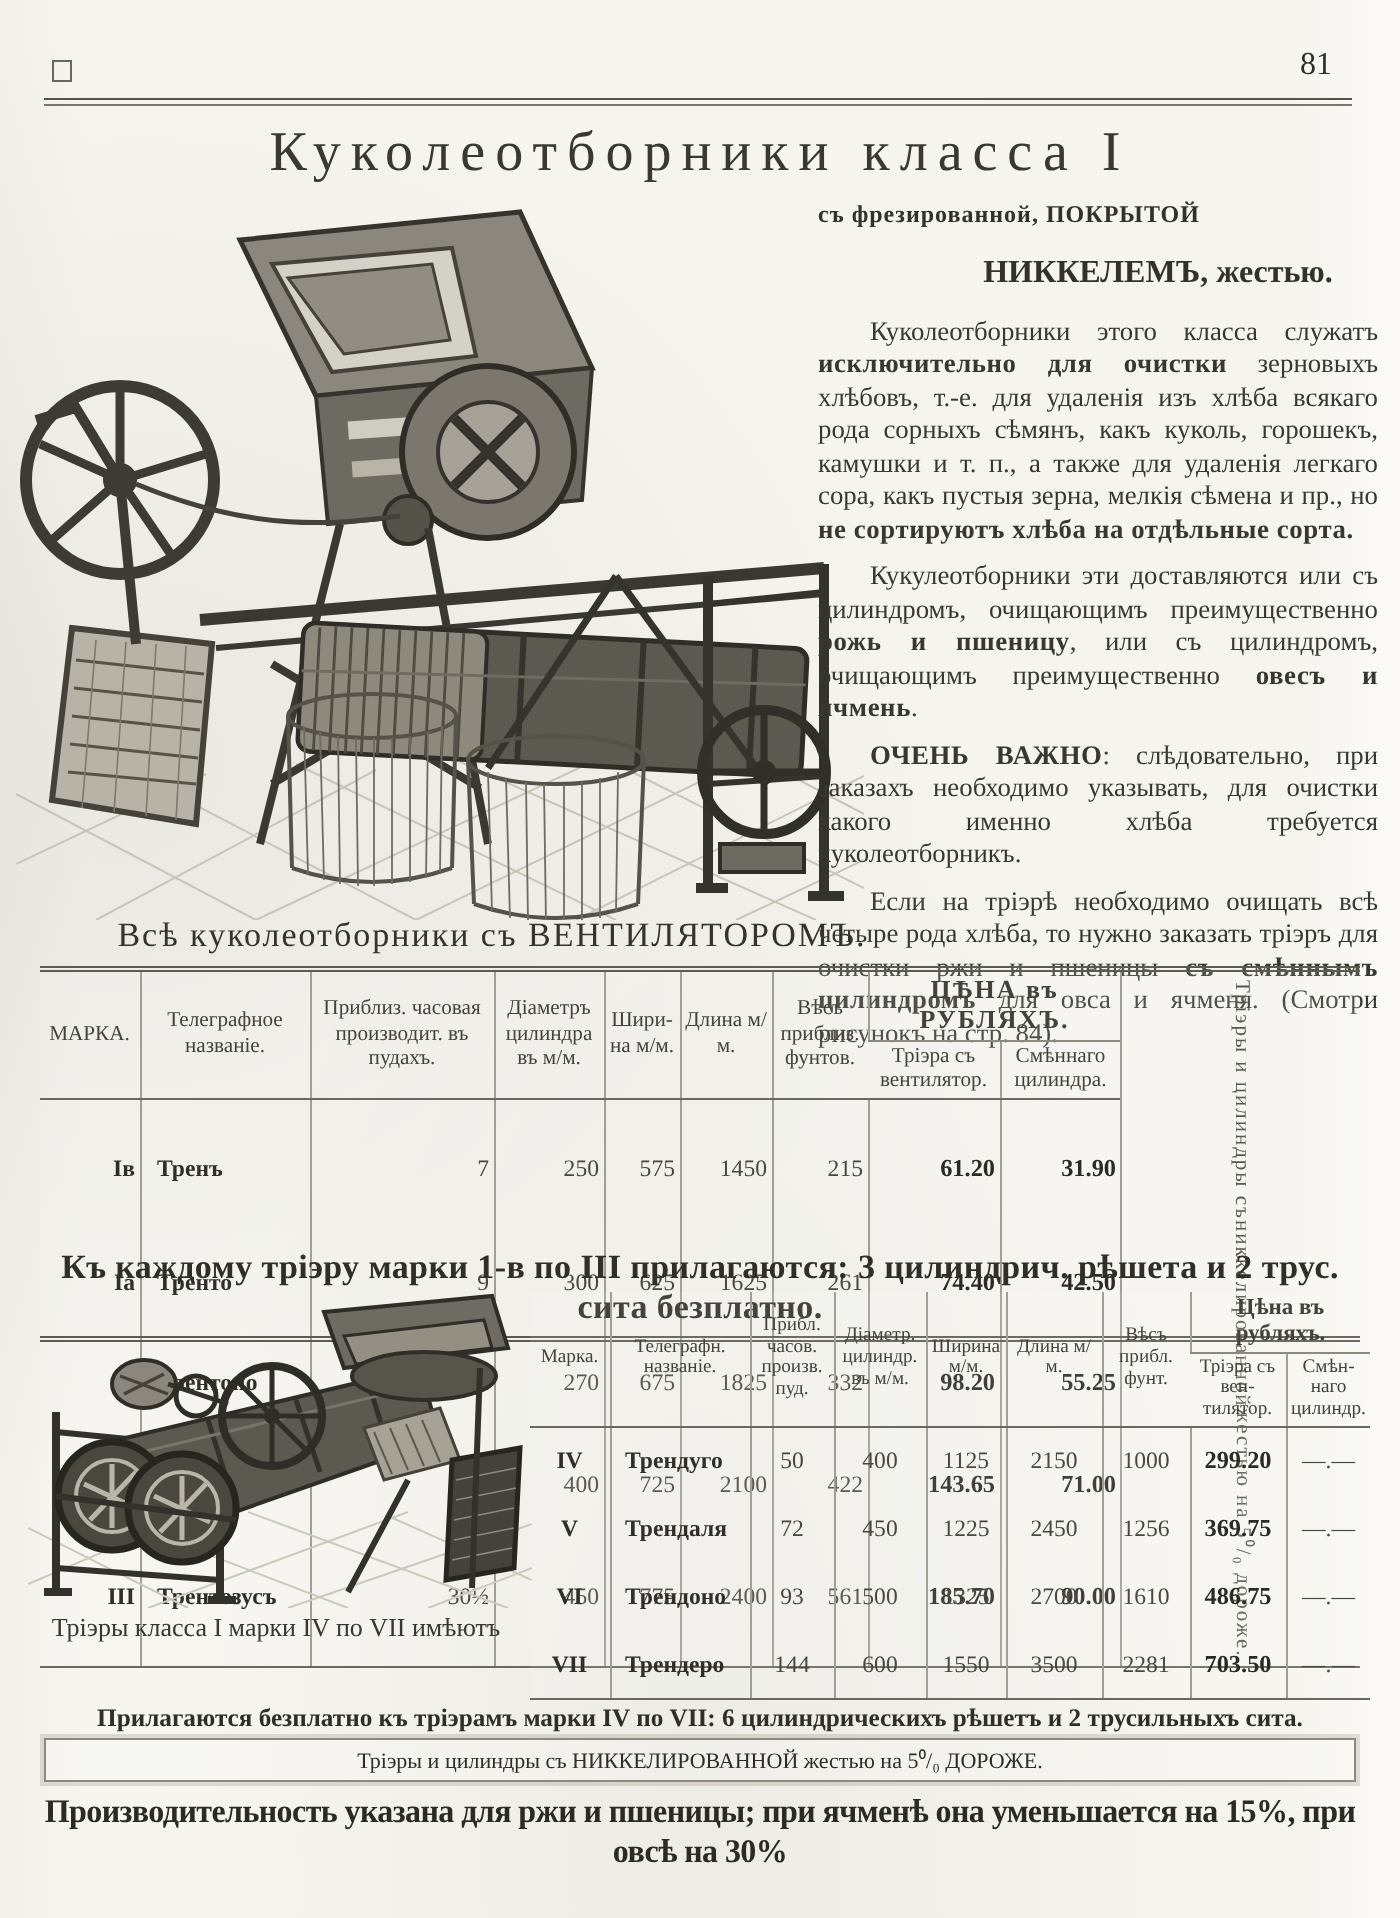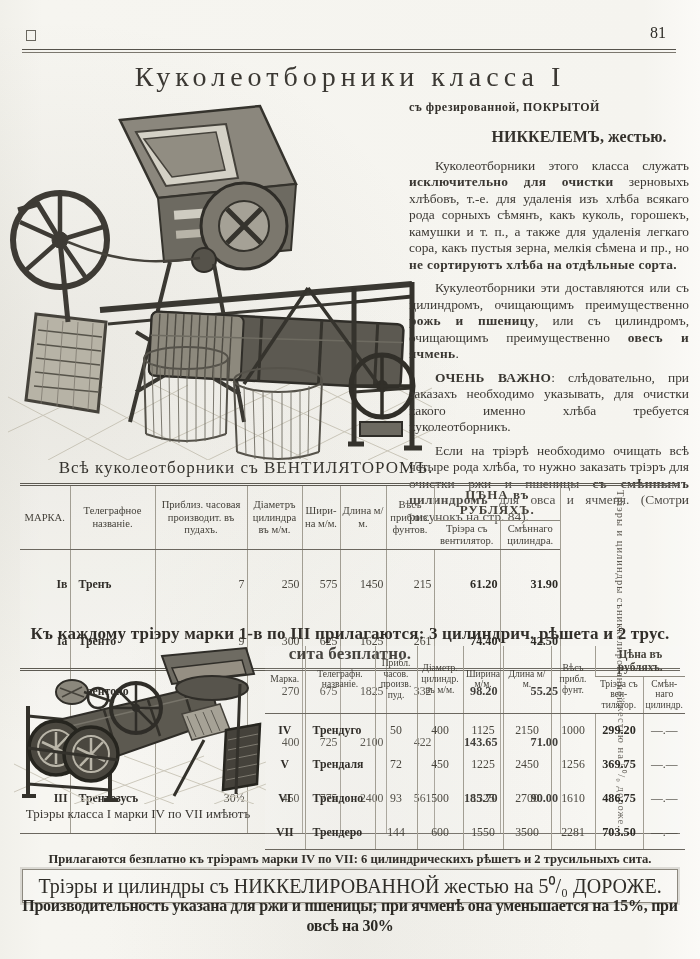--- a/index.html
+++ b/index.html
@@ -69,21 +69,21 @@
   #table2 .price-group { font-size:11.5px; font-weight:bold; border-bottom:1px solid #8d897f; }
   #table2 td { font-size:11.8px; text-align:center; height:34px; color:#4a473f; }
   #table2 td.mark { font-weight:bold; color:#312e29; }
   #table2 td.name { font-weight:bold; text-align:left; padding-left:7px; color:#312e29; }
   #table2 td.price { font-weight:bold; color:#2c2a25; font-size:12.2px; }
 
   .caption2 { left:12px; top:806px; width:252px; text-align:center; font-size:13px; line-height:1.25; color:#3a3732; }
 
   .note2 { left:15px; top:852px; width:670px; text-align:center; font-weight:bold; font-size:12.6px; color:#312e29; }
   .boxed-note { left:22px; top:869px; width:656px; border:1px solid #8d897f; box-shadow:0 0 0 2px rgba(141,137,127,0.25);
-                text-align:center; font-size:20px; padding:2px 0 3px; color:#2f2d28; background:rgba(255,255,255,0.2);}
+                text-align:center; font-size:11px; padding:2px 0 3px; color:#2f2d28; background:rgba(255,255,255,0.2);}
   .bottom-note { left:4px; top:896px; width:692px; text-align:center; font-weight:bold; font-size:16.5px;
                  letter-spacing:-0.3px; color:#2c2a25; transform:scaleX(0.97); }
   .illu1 { left:8px; top:92px; }
   .illu2 { left:14px; top:644px; }
 </style>
 </head>
 <body>
 
 <div class="page">
 

